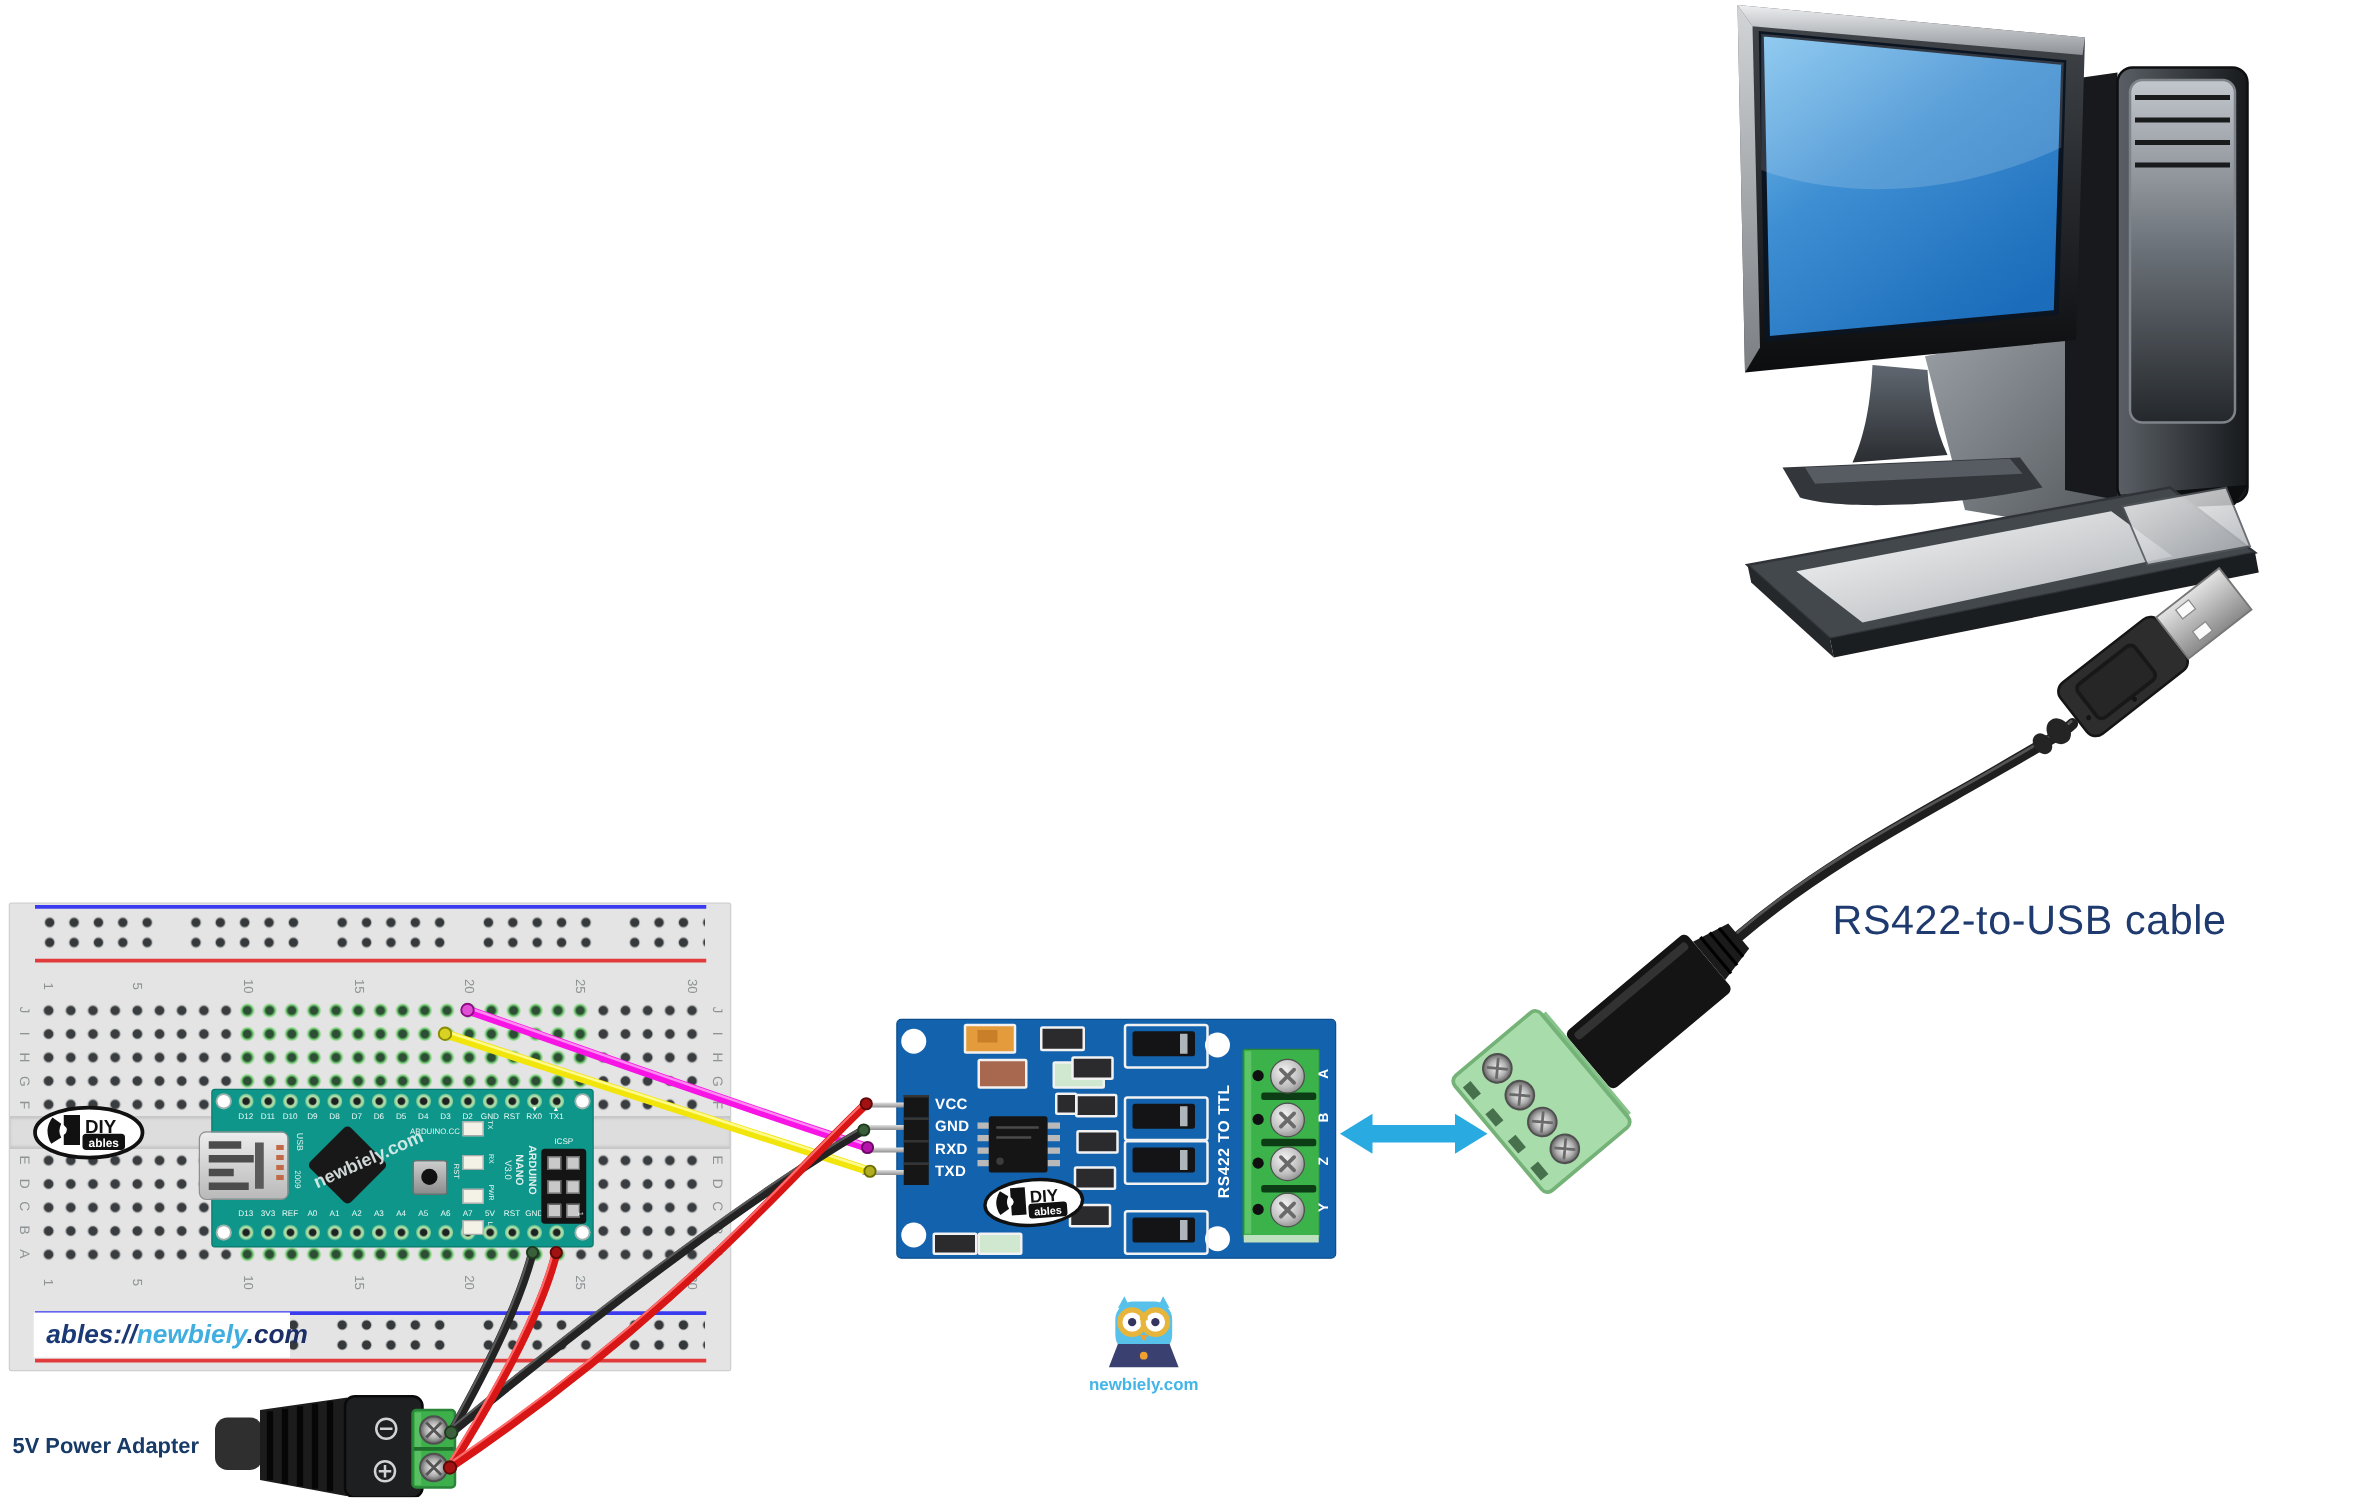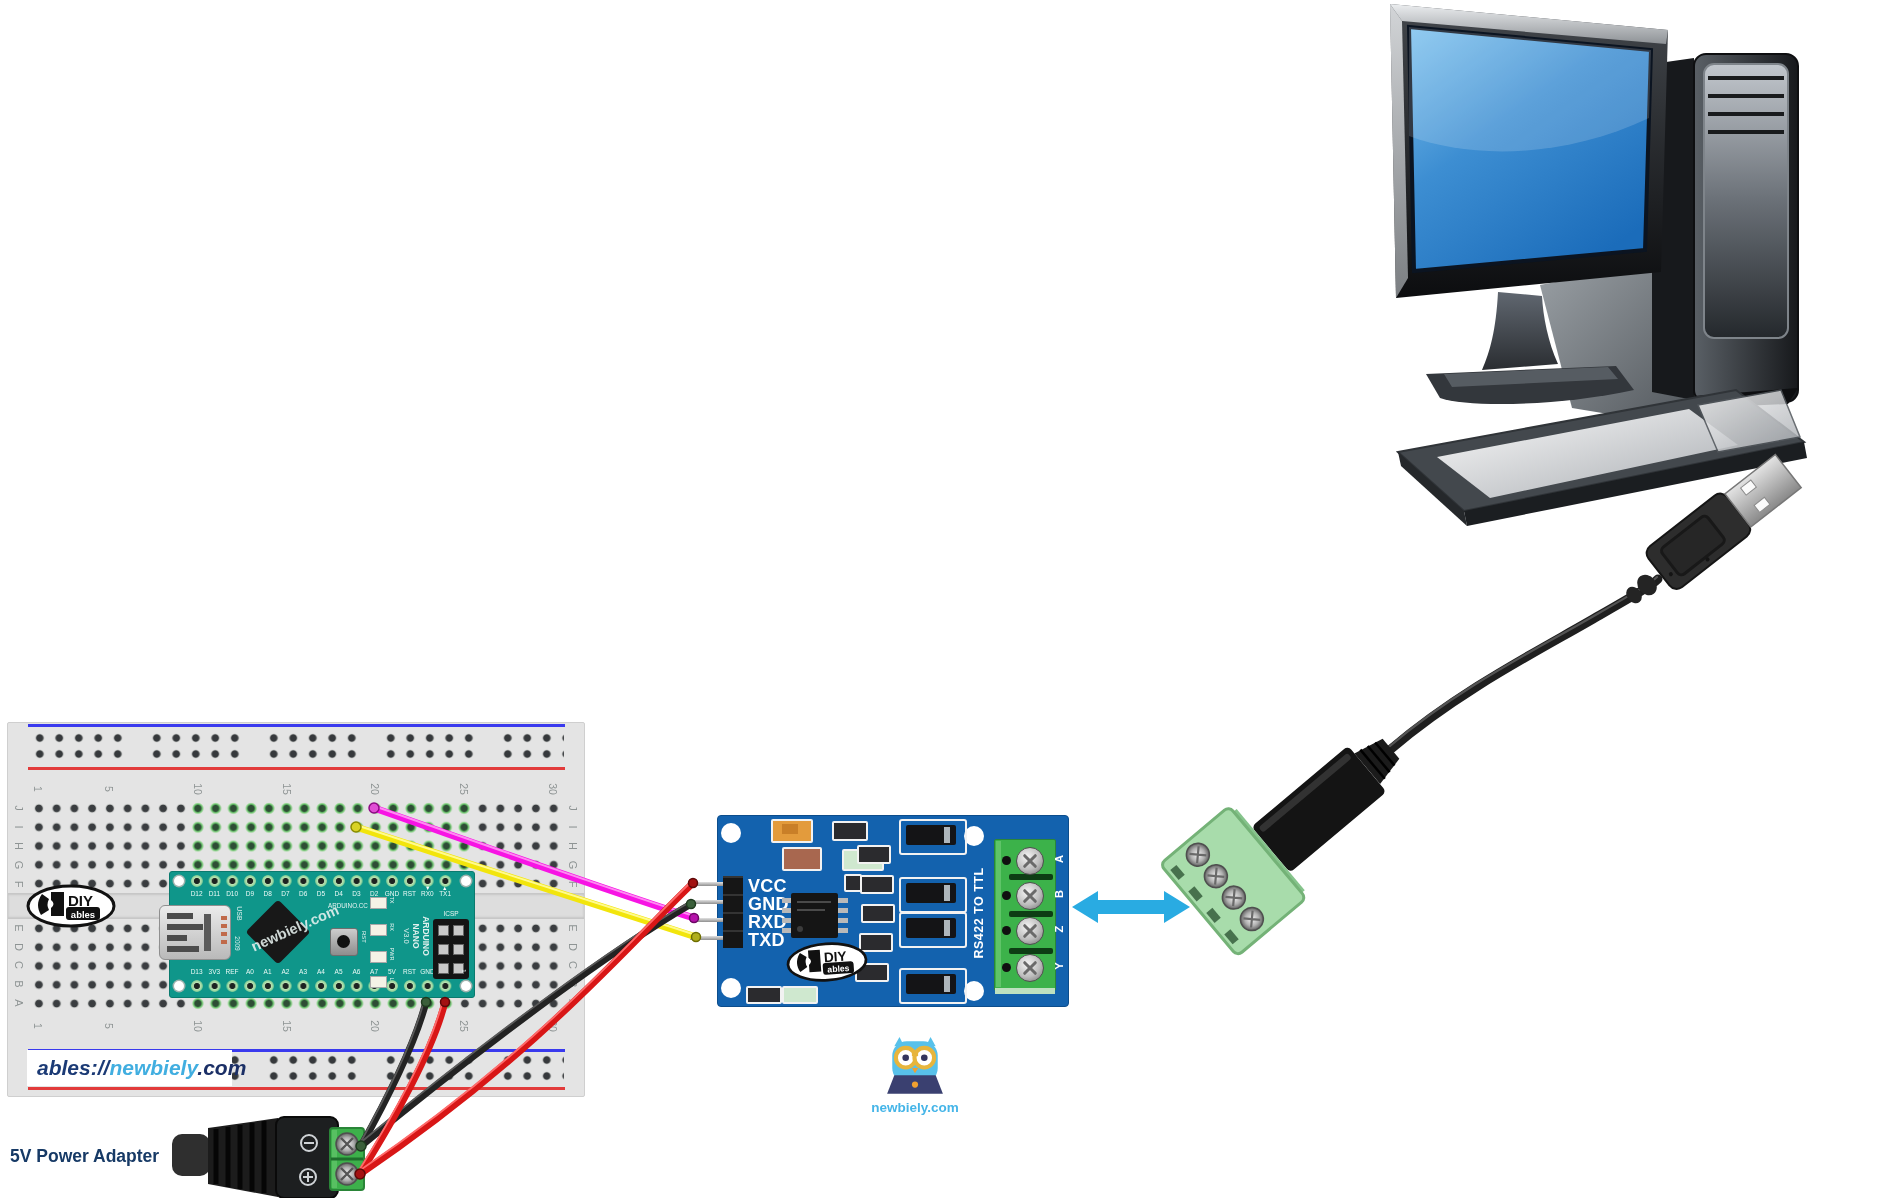--- a/index.html
+++ b/index.html
@@ -39,21 +39,21 @@
   .nano-pinlab{position:absolute;width:18px;text-align:center;font-size:6.5px;color:#eafaf6;
      letter-spacing:0;}
   .nano-hole{position:absolute;width:10px;height:10px;border-radius:50%;background:#ffffff;
      box-shadow:0 0 0 1.5px #9fb3ae;}
   .rot90{transform:rotate(90deg);transform-origin:center;}
 
   
   .module{left:717px;top:815px;width:350px;height:190px;background:#1362ae;
           border:1px solid #0c4d8c;border-radius:4px;z-index:2;}
   .mod-hole{position:absolute;width:20px;height:20px;border-radius:50%;background:#fff;}
-  .mod-pinlab{position:absolute;left:30px;width:44px;font-size:18px;font-weight:bold;
+  .mod-pinlab{position:absolute;left:30px;width:44px;font-size:12px;font-weight:bold;
       color:#fff;letter-spacing:.3px;}
   .pin-metal{position:absolute;left:-28px;width:35px;height:4px;
       background:linear-gradient(180deg,#e2e2e2,#8f8f8f);}
   .pin-plastic{position:absolute;left:5px;width:20px;height:16px;background:#161616;
       border-top:2px solid #343434;}
   .term-letter{position:absolute;width:14px;height:14px;font-size:11px;font-weight:bold;color:#fff;
       text-align:center;line-height:14px;transform:rotate(-90deg);}
   .smd{position:absolute;border:2px solid #f2f2f2;border-radius:2px;background:#2b2b2e;}
   .diode-frame{position:absolute;left:181px;width:64px;height:32px;border:2.5px solid #f2f2f2;
       border-radius:3px;}
@@ -348,20 +348,21 @@
     <path d="M25,8 L38,8 L38,32 L25,32 L25,24 Q30,20 25,16 Z" fill="#111"></path>
     <text x="42" y="22" font-size="15" font-weight="bold" fill="#111">DIY</text>
     <rect x="40" y="23" width="34" height="13" rx="3" fill="#111"></rect>
     <text x="57" y="33.5" font-size="9.5" font-weight="bold" fill="#fff" text-anchor="middle">ables</text>
   </svg>
 
   <div class="abs url-badge">
     <span style="color:#1b3a75;">ables://</span><span style="color:#41aee0;">newbiely</span><span style="color:#1b2f66;">.com</span>
   </div>
   <div class="abs power-label">5V Power Adapter</div>
+  <div class="abs cable-label">RS422-to-USB cable</div>
 
   <svg class="abs" style="left:884px;top:1036px;z-index:3;" width="62" height="62" viewBox="0 0 60 60">
     <polygon points="10,10 15,1 19,9" fill="#58c1ea"></polygon>
     <polygon points="50,10 45,1 41,9" fill="#58c1ea"></polygon>
     <rect x="8" y="5" width="44" height="40" rx="14" fill="#58c1ea"></rect>
     <circle cx="21" cy="21" r="9.5" fill="#ffffff" stroke="#e7b53c" stroke-width="4"></circle>
     <circle cx="39" cy="21" r="9.5" fill="#ffffff" stroke="#e7b53c" stroke-width="4"></circle>
     <line x1="27" y1="18" x2="33" y2="18" stroke="#e7b53c" stroke-width="3"></line>
     <circle cx="21" cy="21" r="3.2" fill="#33355e"></circle>
     <circle cx="39" cy="21" r="3.2" fill="#33355e"></circle>

